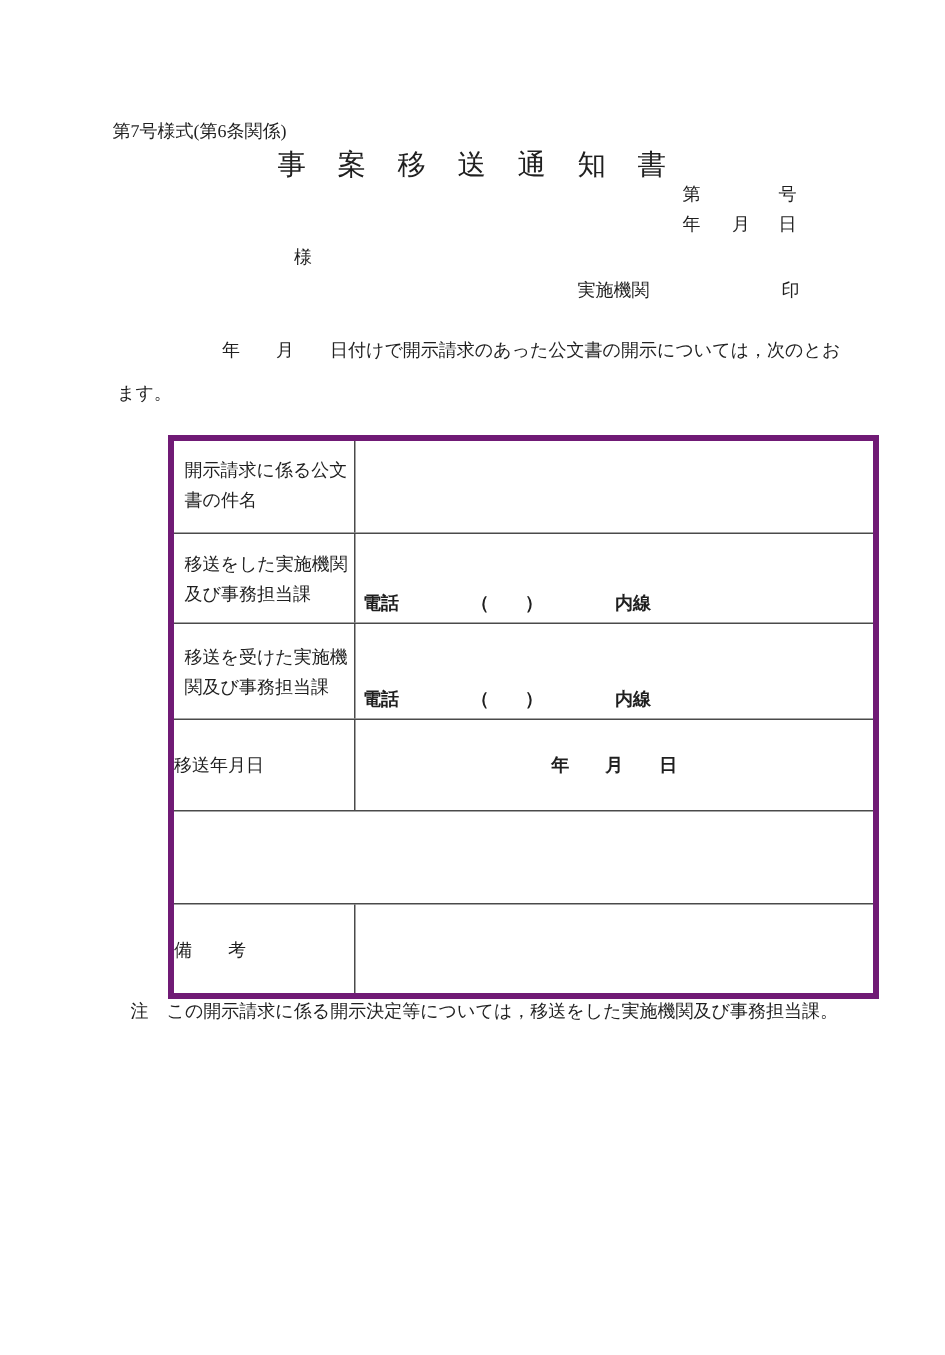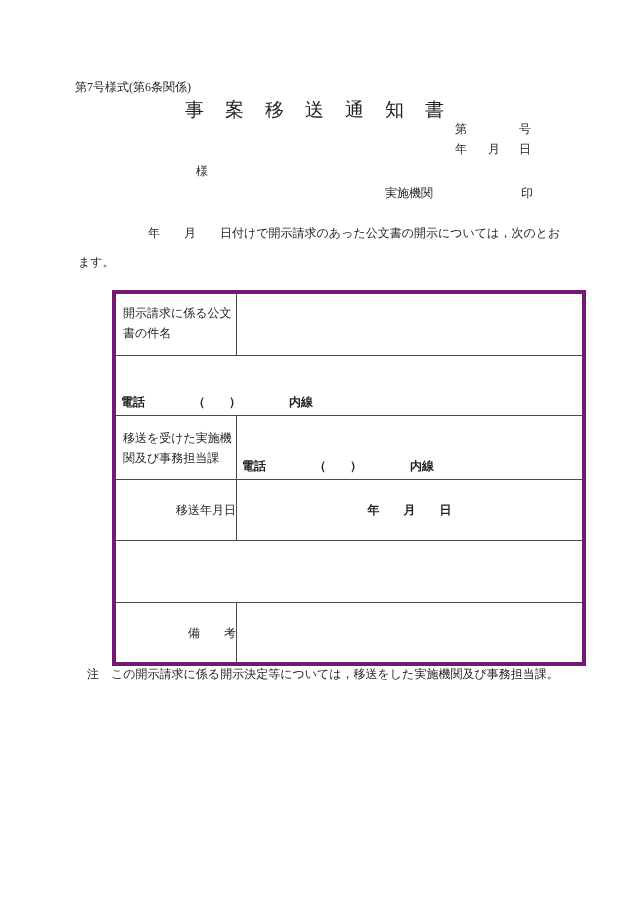--- a/index.html
+++ b/index.html
@@ -56,21 +56,21 @@
     width: 121px;
     border-right: 1px solid #4a4a4a;
     line-height: 20px;
     display: flex;
     flex-direction: column;
   }
   .t-label .lbl-text { padding: 0 4px 0 7px; }
   .t-label.v-top  { justify-content: flex-start; padding-top: 9px; }
   .t-label.v-mid  { justify-content: center; }
   .t-label.v-center { justify-content: center; }
-  .t-label.v-center .lbl-text { text-align: right; padding: 0; white-space: pre; }
+  .t-label.v-center .lbl-text { text-align: left; padding: 0; white-space: pre; }
   .t-value { flex: 1; position: relative; font-weight: bold; }
   .t-value .phone-line {
     position: absolute;
     left: 5px; bottom: 4px;
     white-space: pre;
   }
   .t-value.v-datecenter {
     display: flex; align-items: center; justify-content: center;
     white-space: pre;
   }
@@ -110,20 +110,23 @@
   <div class="form-table">
 
     <div class="t-row r1">
       <div class="t-label v-top">
         <div class="lbl-text">開示請求に係る公文書の件名</div>
       </div>
       <div class="t-value"></div>
     </div>
 
     <div class="t-row r2">
+      <div class="t-label v-mid">
+        <div class="lbl-text">移送をした実施機関及び事務担当課</div>
+      </div>
       <div class="t-value">
         <span class="phone-line">電話　　　　（　　）　　　　内線</span>
       </div>
     </div>
 
     <div class="t-row r3">
       <div class="t-label v-mid">
         <div class="lbl-text">移送を受けた実施機関及び事務担当課</div>
       </div>
       <div class="t-value">

